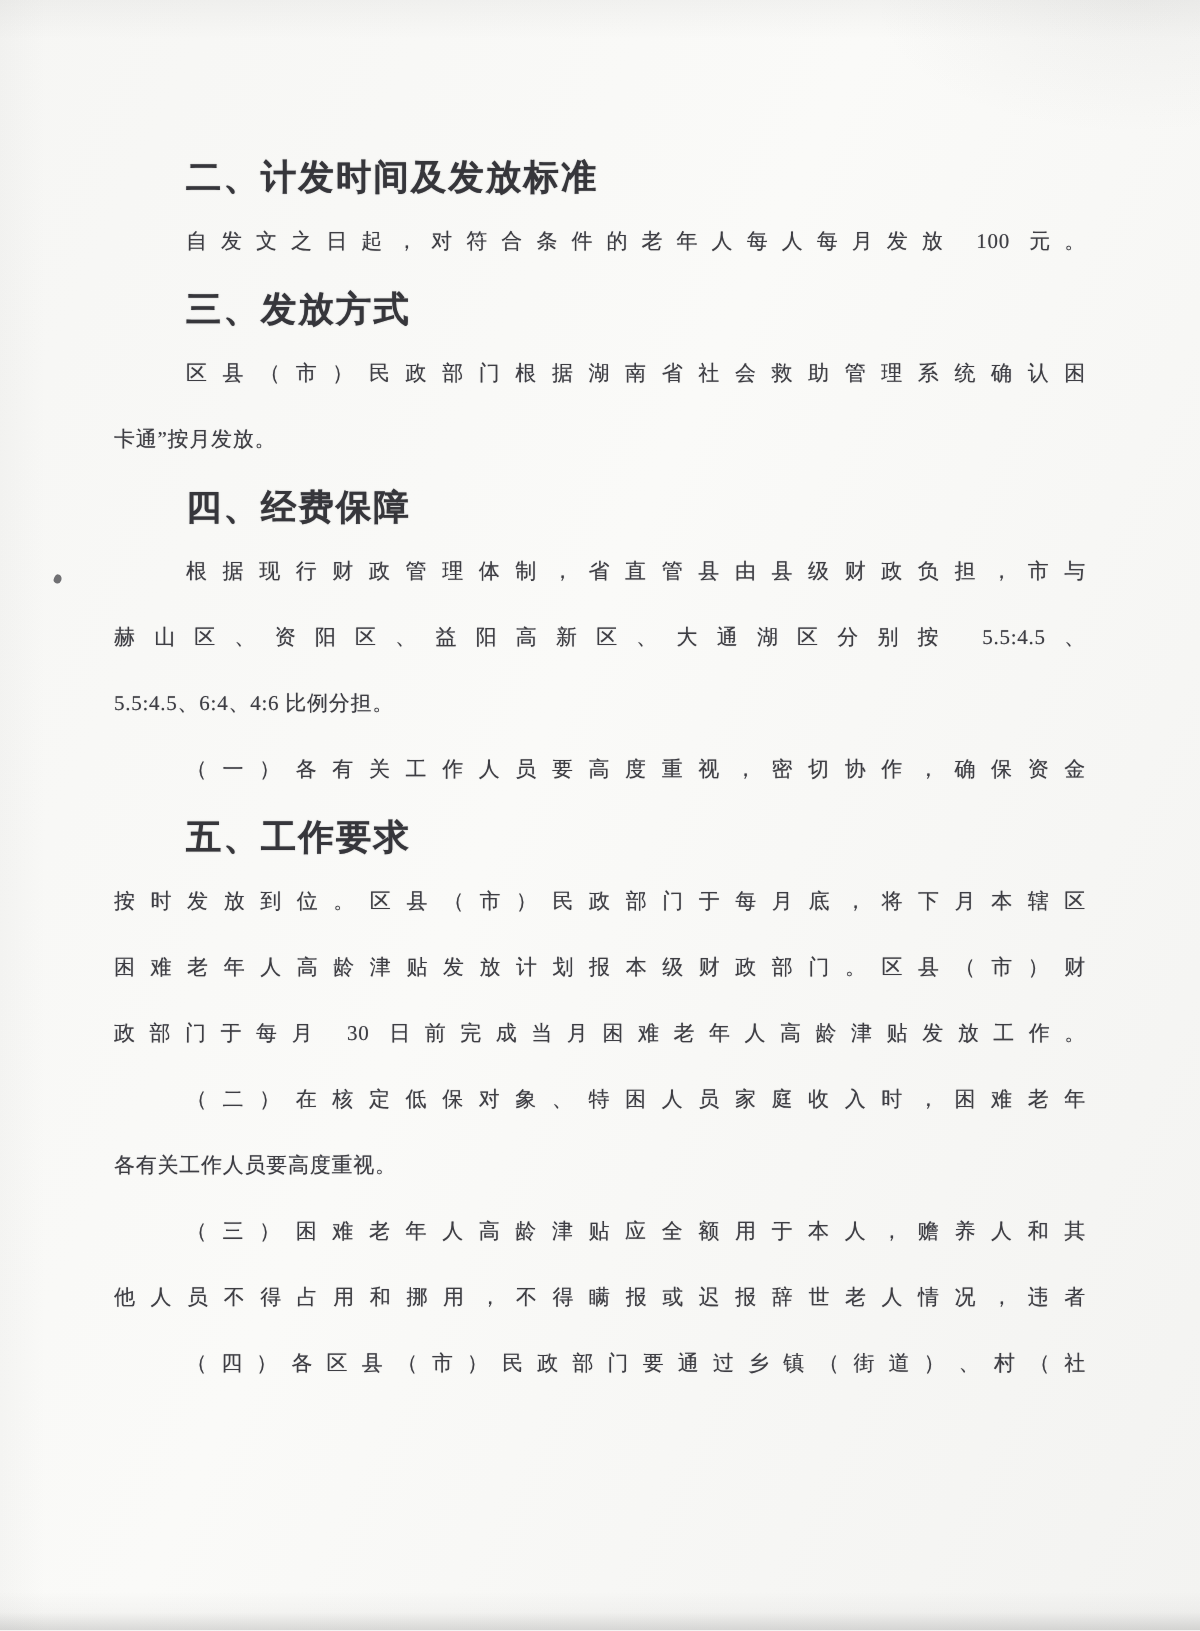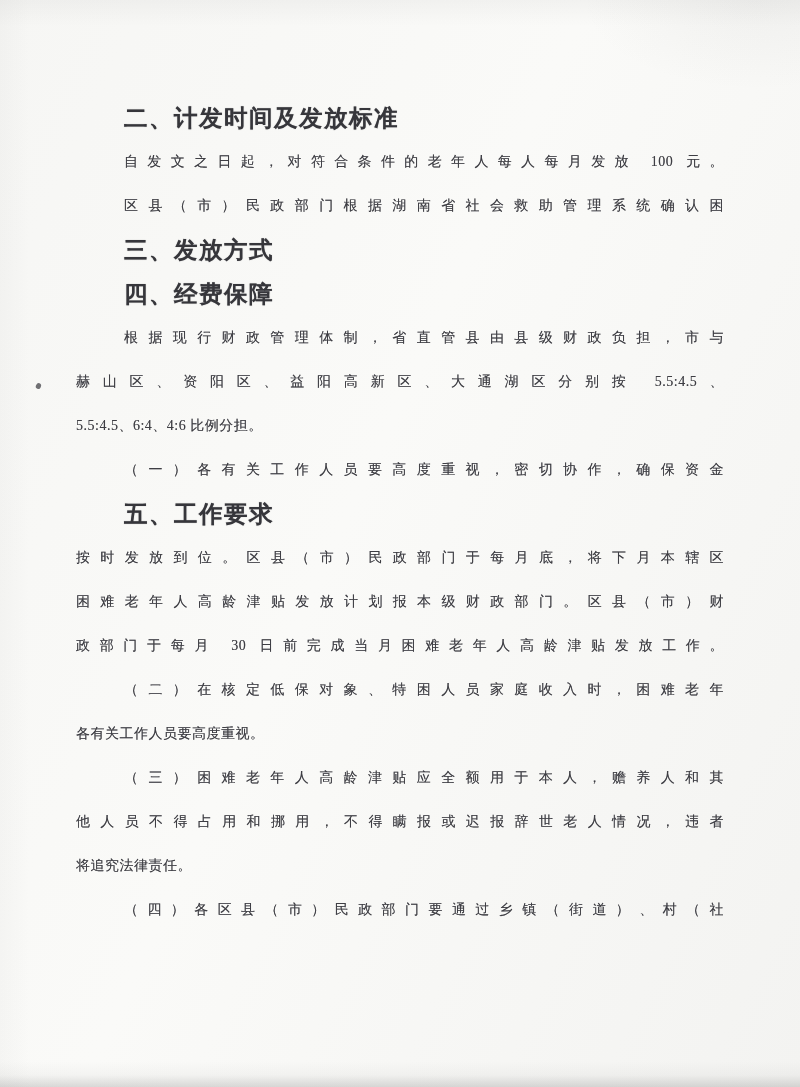--- a/index.html
+++ b/index.html
@@ -89,33 +89,33 @@
 </style>
 </head>
 <body>
 
 <div class="page">
   <div class="smudge-top-right"></div>
 
   <div class="text-block">
     <div class="line heading">二、计发时间及发放标准</div>
     <div class="line indent fill">自发文之日起，对符合条件的老年人每人每月发放 100 元。</div>
+    <div class="line heading">三、发放方式</div>
     <div class="line indent fill">区县（市）民政部门根据湖南省社会救助管理系统确认困</div>
-    <div class="line heading">三、发放方式</div>
+    <div class="line end">卡通”按月发放。</div>
     <div class="line heading">四、经费保障</div>
     <div class="line indent fill">根据现行财政管理体制，省直管县由县级财政负担，市与</div>
     <div class="line fill">赫山区、资阳区、益阳高新区、大通湖区分别按 5.5:4.5、</div>
     <div class="line end">5.5:4.5、6:4、4:6 比例分担。</div>
     <div class="line indent fill">（一）各有关工作人员要高度重视，密切协作，确保资金</div>
     <div class="line heading">五、工作要求</div>
     <div class="line fill">按时发放到位。区县（市）民政部门于每月底，将下月本辖区</div>
     <div class="line fill">困难老年人高龄津贴发放计划报本级财政部门。区县（市）财</div>
     <div class="line fill">政部门于每月 30 日前完成当月困难老年人高龄津贴发放工作。</div>
     <div class="line indent fill">（二）在核定低保对象、特困人员家庭收入时，困难老年</div>
     <div class="line end">各有关工作人员要高度重视。</div>
     <div class="line indent fill">（三）困难老年人高龄津贴应全额用于本人，赡养人和其</div>
     <div class="line fill">他人员不得占用和挪用，不得瞒报或迟报辞世老人情况，违者</div>
-    <div class="line end">将追究法律责任。</div>
     <div class="line indent fill">（四）各区县（市）民政部门要通过乡镇（街道）、村（社</div>
   </div>
 
   <div class="speck"></div>
 </div>
 
 </body></html>

